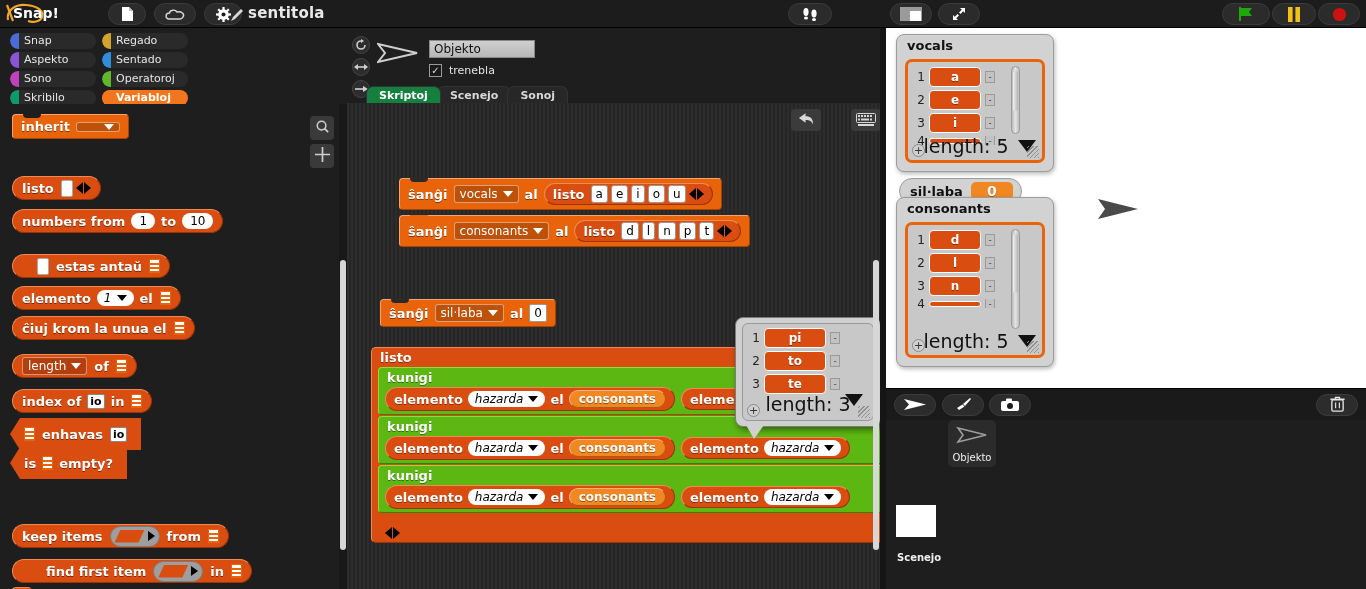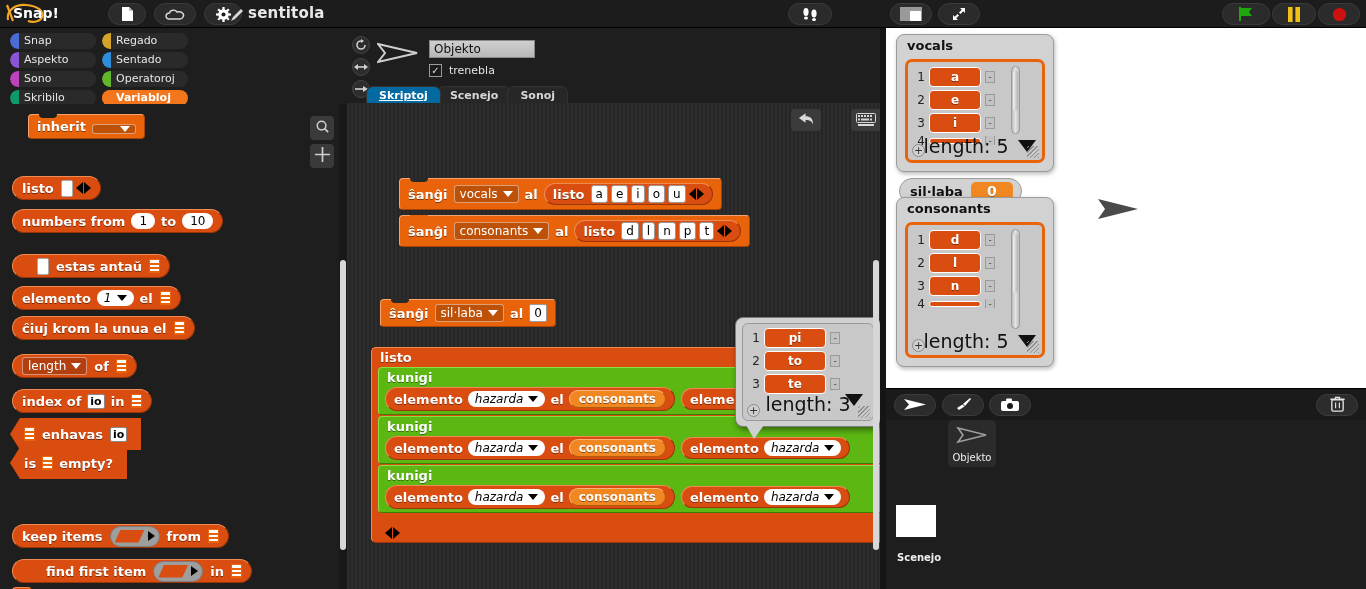--- a/index.html
+++ b/index.html
@@ -242,21 +242,21 @@
     height: 17px;
     padding: 0 12px;
     color: #d8d8d8; font-size: 11px; font-weight: bold;
     background: #272727;
     border-radius: 7px 7px 0 0;
     line-height: 17px;
     margin-right: -4px;
     cursor: pointer;
     border: 1px solid #333; border-bottom: none;
   }
-  .tab.sel { background: #0369a1; color: #fff; z-index: 3; position: relative; text-decoration: underline; }
+  .tab.sel { background: #15803d; color: #fff; z-index: 3; position: relative; }
 
   
   .scripts {
     position: absolute; left: 347px; top: 103px; width: 534px; height: 486px;
     background:
       repeating-linear-gradient(90deg, #2d2d2d 0 2px, #262626 2px 4px);
     overflow: hidden;
   }
   .scr-tool {
     position: absolute; width: 30px; height: 22px; border-radius: 4px;
@@ -578,21 +578,21 @@
       <span>Skribilo</span>
     </div>
     <div class="cat-btn sel" style="left:102px;top:62px;background:#f3761d;">
       <span class="cat-swatch" style="background:#f3761d"></span>
       <span>Variabloj</span>
     </div>
   </div>
 
   <div class="palette">
 
-    <div class="blk-cmd" style="left:28px;top:10px;align-items:flex-end;">
+    <div class="blk-cmd" style="left:12px;top:10px;">
       <span class="notch-top"></span>
       <span>inherit</span>
       <span class="dd-dark" style="min-width:44px;justify-content:flex-end;">
         <span class="caret-down"></span>
       </span>
     </div>
 
     <div class="pal-searchbtn" style="left:310px;top:12px;">
       <span>
         <svg width="15" height="15" viewBox="0 0 16 16">

